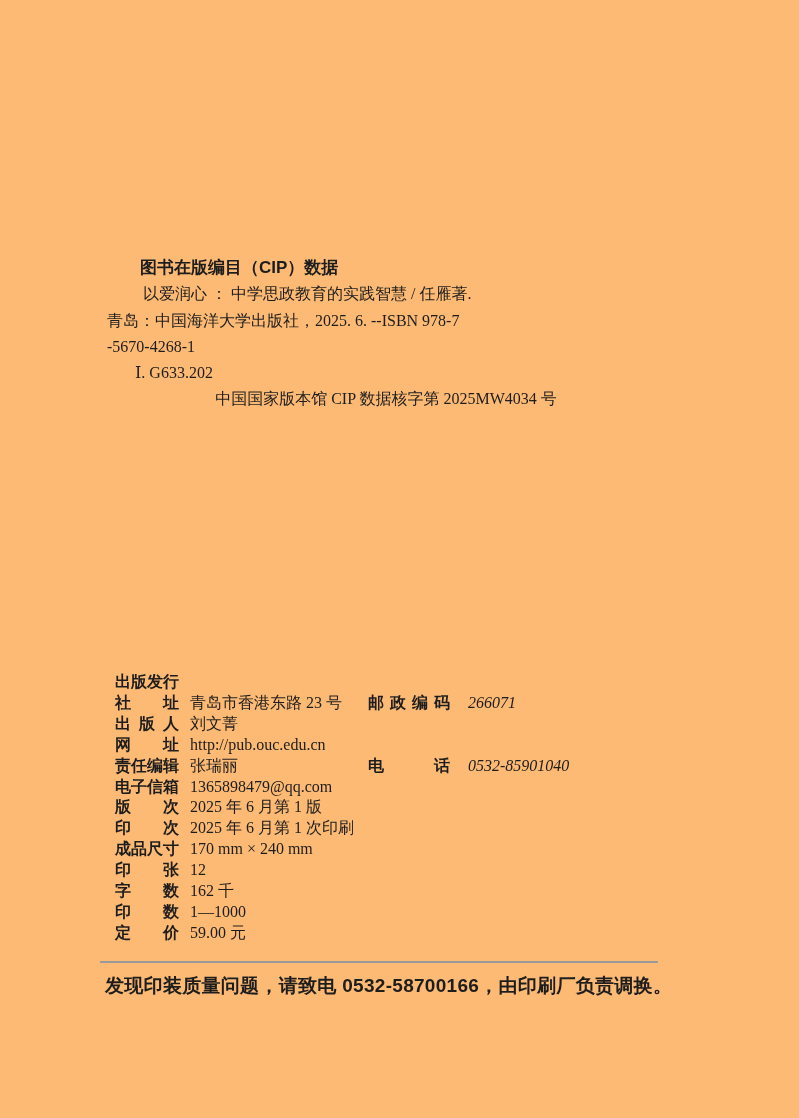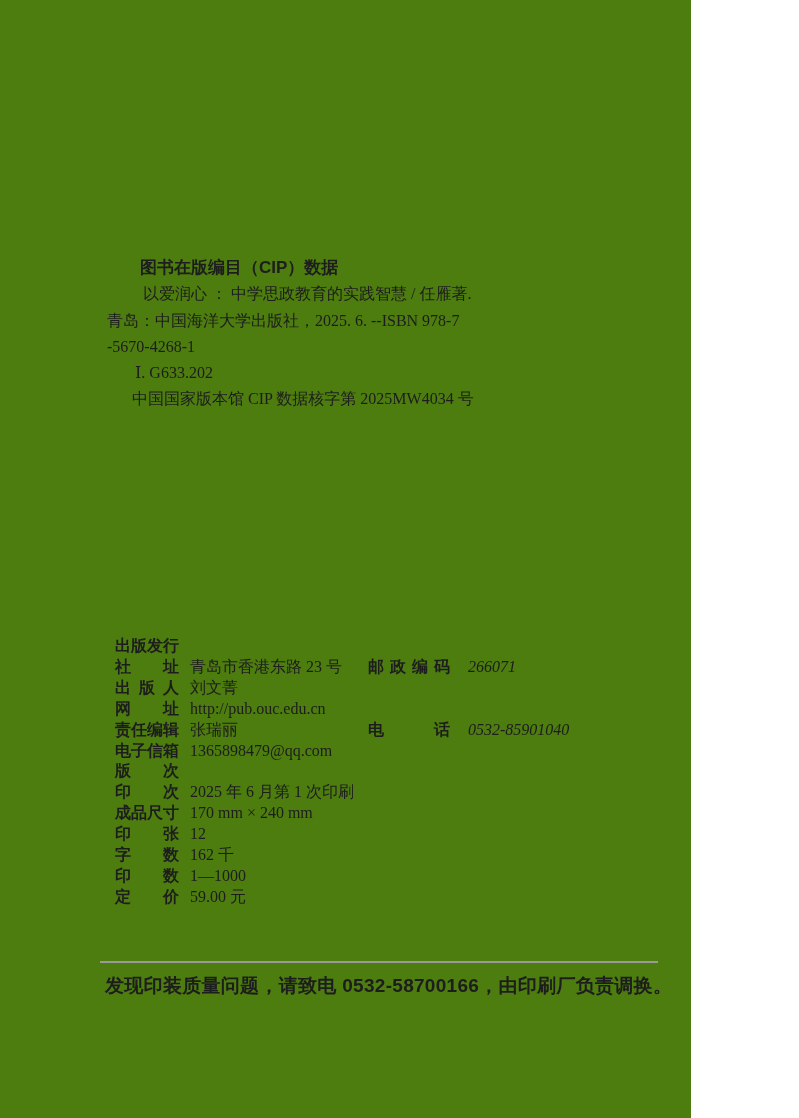--- a/index.html
+++ b/index.html
@@ -2,23 +2,23 @@
 <html><head>
 <meta charset="utf-8">
 <style>
   html, body {
     margin: 0;
     padding: 0;
     background: #ffffff;
   }
   .page {
     position: relative;
-    width: 691px;
+    width: 799px;
     height: 1118px;
-    background: #4d7c0f;
+    background: #fdba74;
     color: #1d1d1d;
     overflow: hidden;
   }
 
   
   .cip {
     position: absolute;
     left: 107px;
     top: 255px;
     width: 520px;
@@ -28,27 +28,27 @@
   }
   .cip-title {
     margin: 0 0 0 33px;
     font-family: "Liberation Sans", "DejaVu Sans", sans-serif;
     font-weight: 700;
     font-size: 17px;
   }
   .cip-line { margin: 0; }
   .ind-a { margin-left: 36px; }
   .ind-b { margin-left: 28px; }
-  .ind-c { margin-left: 25px; }
+  .ind-c { margin-left: 38px; text-align: center; }
 
   
   .colophon {
     position: absolute;
     left: 115px;
-    top: 636px;
+    top: 672px;
     font-size: 16px;
     line-height: 20.9px;
   }
   .crow {
     display: flex;
     align-items: baseline;
     white-space: nowrap;
   }
   .lbl {
     flex: 0 0 auto;
@@ -137,20 +137,21 @@
     </div>
 
     <div class="crow">
       <span class="lbl">电子信箱</span>
       <span class="val">1365898479@qq.com</span>
     </div>
 
 
     <div class="crow">
       <span class="lbl">版次</span>
+      <span class="val">2025 年 6 月第 1 版</span>
     </div>
 
     <div class="crow">
       <span class="lbl">印次</span>
       <span class="val">2025 年 6 月第 1 次印刷</span>
     </div>
 
     <div class="crow">
       <span class="lbl">成品尺寸</span>
       <span class="val">170 mm × 240 mm</span>

